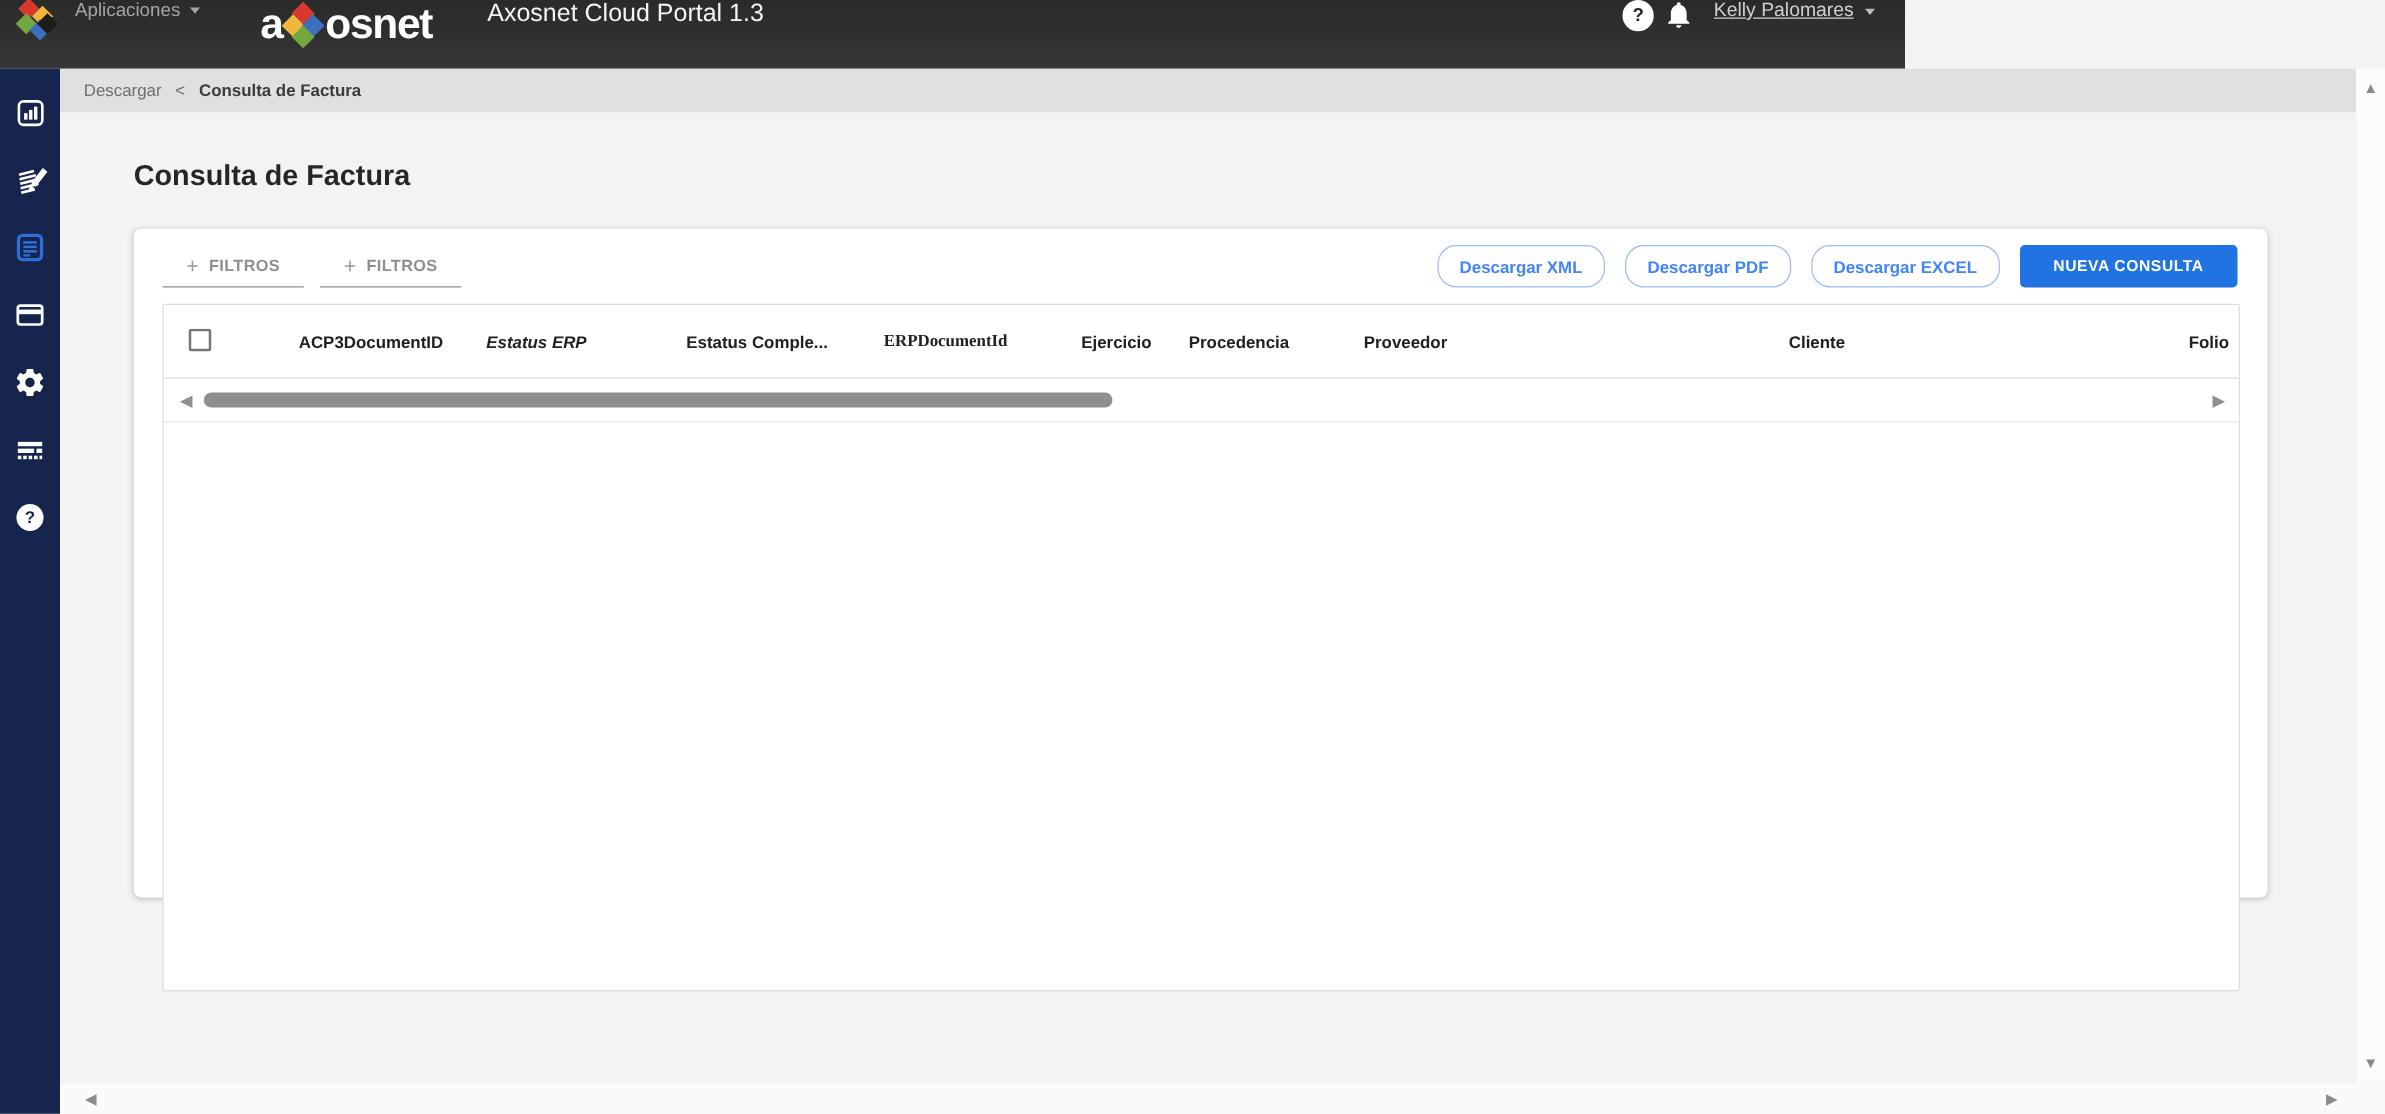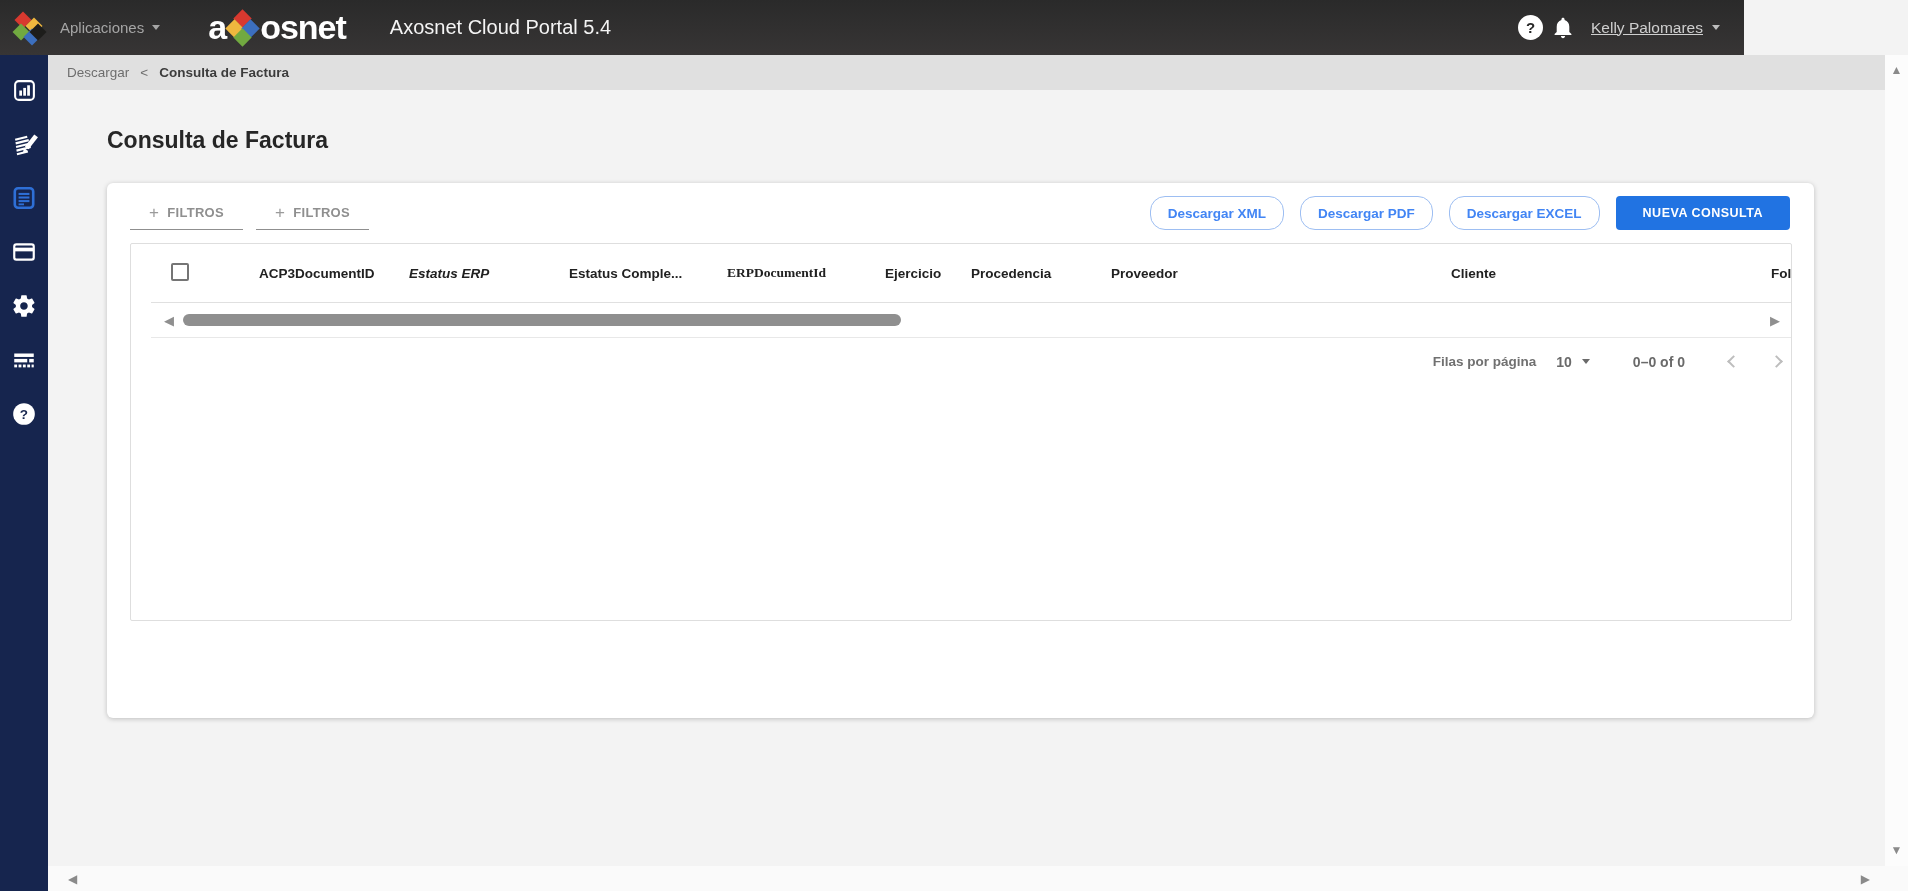--- a/index.html
+++ b/index.html
@@ -1,21 +1,21 @@
 <!DOCTYPE html>
 <html><head>
 <meta charset="utf-8">
 <style>
   * { margin:0; padding:0; box-sizing:border-box; }
   html,body { width:1908px; height:891px; overflow:hidden; font-family:"Liberation Sans",sans-serif; background:#f3f3f3; }
 
   
-  .navbar { position:absolute; left:0; top:0; width:1744px; height:55px;
+  .navbar { position:absolute; left:0; top:0; width:1524px; height:55px;
             background:linear-gradient(180deg,#2a2a2a,#373535);
-            display:flex; align-items:center; }
+            display:flex; align-items:flex-start; }
   .applogo { width:30px; height:30px; position:relative; margin-left:13px; }
   .diamond { position:absolute; transform:rotate(45deg); }
   .applogo .d-red    { width:12px; height:12px; background:#d8392f; left:4px;  top:1px; }
   .applogo .d-yellow { width:12px; height:12px; background:#efb73e; left:15px; top:7px; }
   .applogo .d-green  { width:12px; height:12px; background:#71a940; left:2px;  top:13px; }
   .applogo .d-blue   { width:12px; height:12px; background:#3c6fbe; left:13px; top:18px; }
   .applogo .d-dark   { width:12px; height:12px; background:#1d1d1b; left:19px; top:13px; }
   .apps-menu { display:flex; align-items:center; gap:8px; margin-left:17px; color:#a5a5a5;
                font-size:15px; cursor:pointer; }
   .caret { width:0; height:0; border-left:4.5px solid transparent; border-right:4.5px solid transparent;
@@ -71,22 +71,22 @@
          letter-spacing:.3px; cursor:pointer; margin-right:13px; }
   .tab .plus { font-size:17px; font-weight:400; color:#9a9a9a; }
   .btn-group { margin-left:auto; display:flex; gap:16px; align-items:flex-end; }
   .btn-outline { height:34px; padding:0 17px; border:1px solid #9dbef2; border-radius:15px;
                  background:#fff; color:#4285f4; font-size:13.5px; font-weight:600;
                  display:flex; align-items:center; cursor:pointer; white-space:nowrap; }
   .btn-primary { height:34px; padding:0 27px; border:none; border-radius:4px; background:#2173e2;
                  color:#fff; font-size:12.5px; font-weight:700; letter-spacing:.5px;
                  display:flex; align-items:center; cursor:pointer; white-space:nowrap; }
 
-  .table-wrap { margin:13px 22px 0 23px; height:378px; border:1px solid #dedede; border-radius:2px;
-                display:flex; flex-direction:column; background:#fff;padding-left:20px; }
+  .table-wrap { margin:13px 22px 0 23px; height:550px; border:1px solid #dedede; border-radius:2px;
+                display:flex; flex-direction:column; background:#fff; }
   .thead { display:flex; align-items:center; height:59px; border-bottom:1px solid #e0e0e0;
            font-size:13.5px; font-weight:700; color:#212121; }
   .th { padding-left:16px; white-space:nowrap; overflow:hidden; cursor:pointer; }
   .th-check { width:92px; padding-left:20px; cursor:default; }
   .col-0 { width:150px; } .col-1 { width:160px;font-style:italic; } .col-2 { width:158px; }
   .col-3 { width:158px;font-family:Liberation Serif, serif; } .col-4 { width:86px; }  .col-5 { width:140px; }
   .col-6 { width:340px; } .col-7 { width:320px; }
   .col-8 { flex:1; text-align:right; padding-right:16px; }
   .checkbox { width:18px; height:18px; border:2px solid #757575; border-radius:2px; display:inline-block;
               background:#fff; cursor:pointer; }
@@ -131,21 +131,21 @@
   <div class="brand">
     <span>a</span>
     <span class="brand-x">
       <span class="diamond d-red"></span>
       <span class="diamond d-yellow"></span>
       <span class="diamond d-blue"></span>
       <span class="diamond d-green"></span>
     </span>
     <span>osnet</span>
   </div>
-  <div class="portal-title">Axosnet Cloud Portal 5.4</div>
+  <div class="portal-title">Axosnet Cloud Portal 1.3</div>
   <div class="nav-spacer"></div>
   <div class="help-circle">
     <span>?</span>
   </div>
   <div class="bell">
     <svg width="24" height="24" viewBox="0 0 24 24">
       <path fill="#ffffff" d="M12 22.2c1.15 0 2.1-.95 2.1-2.1h-4.2c0 1.15.95 2.1 2.1 2.1zm6.3-6.3v-5.25c0-3.22-1.71-5.92-4.72-6.64V3.3c0-.87-.71-1.58-1.58-1.58s-1.58.71-1.58 1.58v.71C7.4 4.73 5.7 7.42 5.7 10.65v5.25l-2.1 2.1v1.05h16.8v-1.05l-2.1-2.1z"></path>
     </svg>
   </div>
   <div class="user-menu">
@@ -273,26 +273,16 @@
 
 
       <div class="scrollrow">
         <span class="arr">◀</span>
         <div class="track">
           <div class="thumb"></div>
         </div>
         <span class="arr">▶</span>
       </div>
 
-      <div class="pagerow">
-        <span class="rpp-label">Filas por página</span>
-        <span class="rpp-select">
-          <span>10</span>
-          <span class="caret"></span>
-        </span>
-        <span class="range">0–0 of 0</span>
-        <span class="chev chev-left"></span>
-        <span class="chev chev-right"></span>
-      </div>
     </div>
 
   </div>
 </div>
 
 </body></html>

